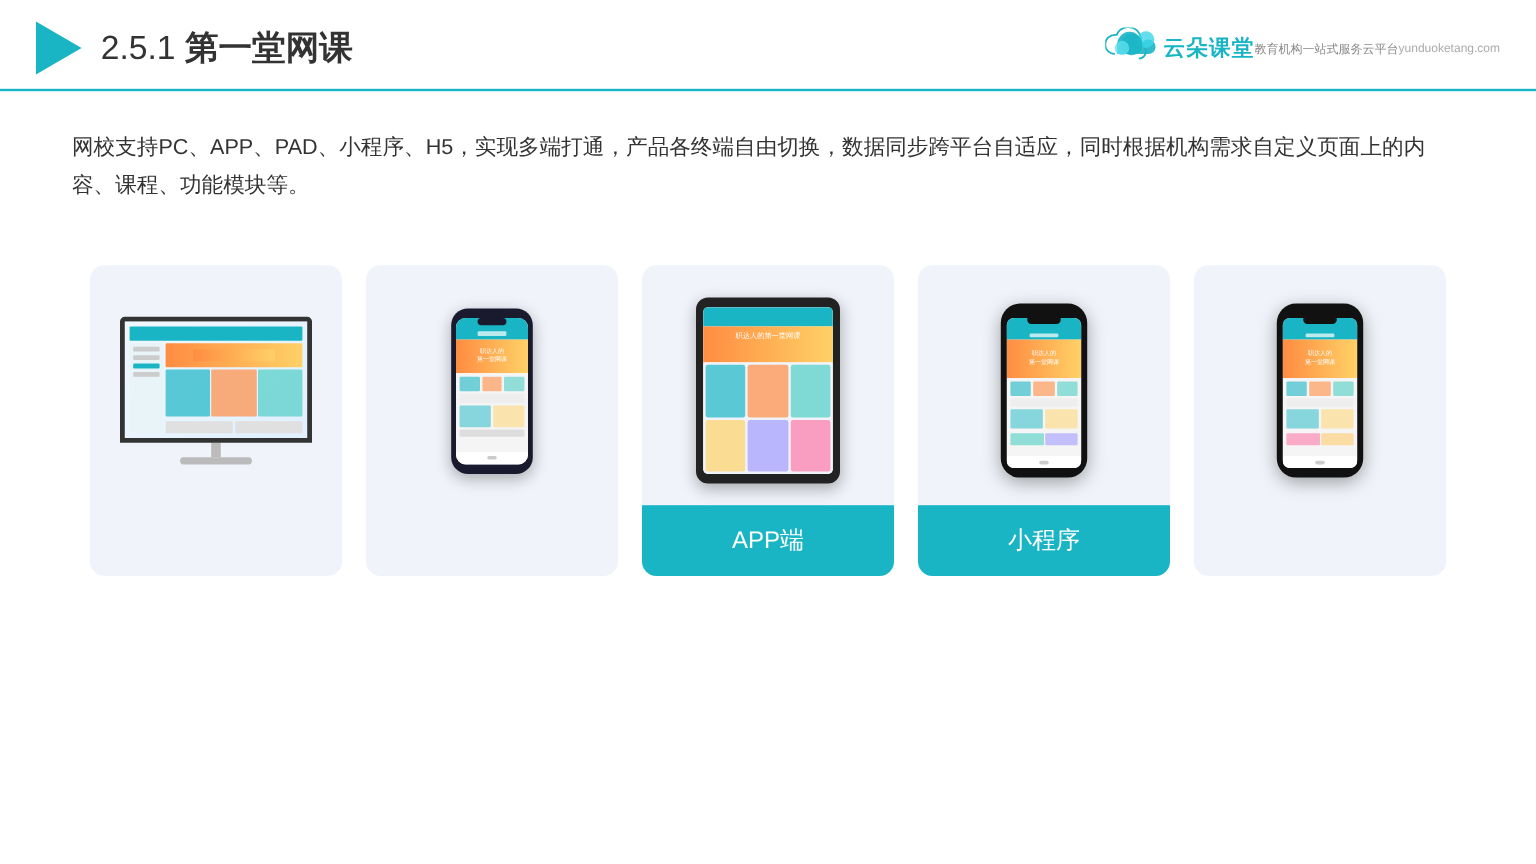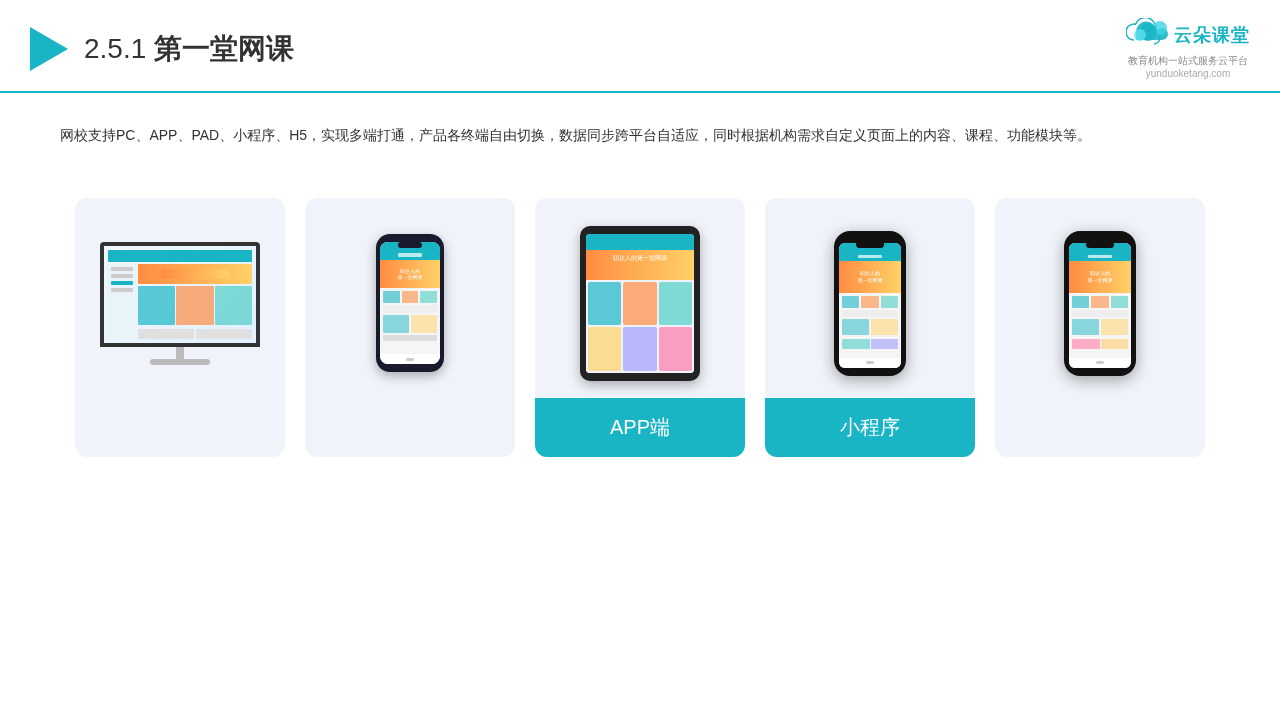--- a/index.html
+++ b/index.html
@@ -35,21 +35,21 @@
     .header-title {
       font-size: 28px;
       font-weight: bold;
       color: #333;
     }
     .header-title span {
       color: #333;
     }
     .logo-area {
       display: flex;
-      flex-direction: column;
+      flex-direction: row;
       align-items: center;
     }
     .logo-cloud {
       display: flex;
       align-items: center;
       gap: 4px;
     }
     .cloud-icon svg {
       width: 44px;
       height: 30px;
@@ -68,21 +68,21 @@
     }
     .logo-domain {
       font-size: 10px;
       color: #aaa;
       text-align: center;
     }
 
     
     .description {
       padding: 30px 60px 10px 60px;
-      font-size: 14px;
+      font-size: 18px;
       color: #333;
       line-height: 1.8;
     }
 
     
     .cards-container {
       display: flex;
       gap: 20px;
       padding: 30px 50px;
       justify-content: center;

